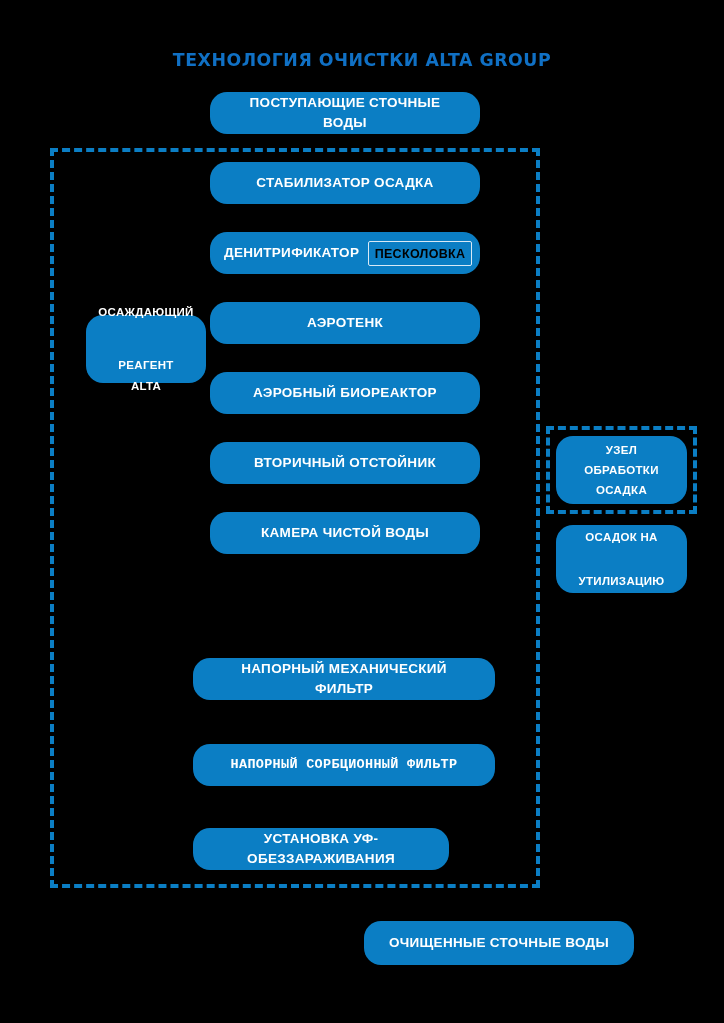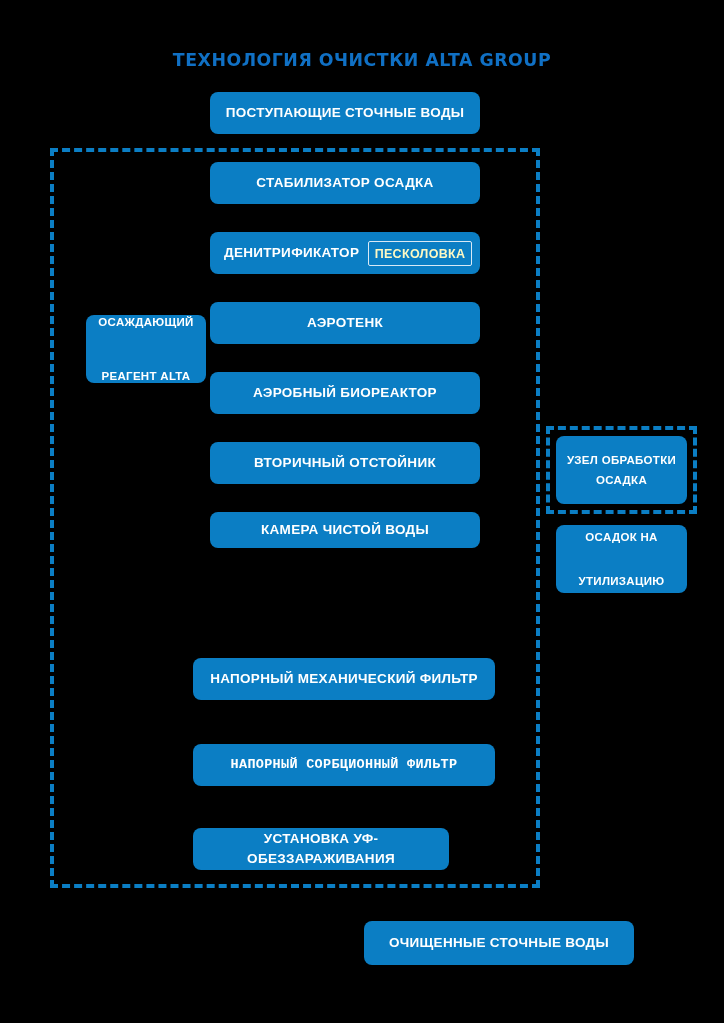--- a/index.html
+++ b/index.html
@@ -51,43 +51,43 @@
     left: 546px;
     top: 426px;
     width: 151px;
     height: 88px;
   }
 
   
   .proc-box {
     position: absolute;
     background: #0b7ec4;
-    border-radius: 8px;
+    border-radius: 17px;
     color: #ffffff;
     font-size: 13.5px;
     font-weight: bold;
     letter-spacing: 0.3px;
     display: flex;
     align-items: center;
     justify-content: center;
     text-align: center;
     line-height: 1.45;
-    padding: 4px 0;
+    padding: 4px 24px;
     text-transform: uppercase;
   }
 
   
   #box-influent          { left: 210px; top: 92px;  width: 270px; height: 42px; }
   #box-stabilizer        { left: 210px; top: 162px; width: 270px; height: 42px; }
   #box-denitrifier       { left: 210px; top: 232px; width: 270px; height: 42px;
                            justify-content: flex-start; padding-left: 14px; }
   #box-aerotank          { left: 210px; top: 302px; width: 270px; height: 42px; }
   #box-bioreactor        { left: 210px; top: 372px; width: 270px; height: 42px; }
   #box-secondary         { left: 210px; top: 442px; width: 270px; height: 42px; }
-  #box-clearwater        { left: 210px; top: 512px; width: 270px; height: 36px; }
+  #box-clearwater        { left: 210px; top: 512px; width: 270px; height: 42px; }
 
   
   #box-mech-filter       { left: 193px; top: 658px; width: 302px; height: 42px; }
   #box-sorption-filter   { left: 193px; top: 744px; width: 302px; height: 42px; font-family: Liberation Mono, monospace; }
   #box-uv                { left: 193px; top: 828px; width: 256px; height: 42px; }
 
   
   #box-effluent          { left: 364px; top: 921px; width: 270px; height: 44px; }
 
   
@@ -117,21 +117,21 @@
   
   .inset-label {
     position: absolute;
     left: 368px;
     top: 241px;
     width: 104px;
     height: 25px;
     border: 1.5px solid #d8e9f6;
     border-radius: 2px;
     background: #0b7ec4;
-    color: #fef9c3;
+    color: #000000;
     font-size: 12.5px;
     font-weight: bold;
     letter-spacing: 0.3px;
     display: flex;
     align-items: center;
     justify-content: center;
     text-transform: uppercase;
   }
 </style>
 </head>

